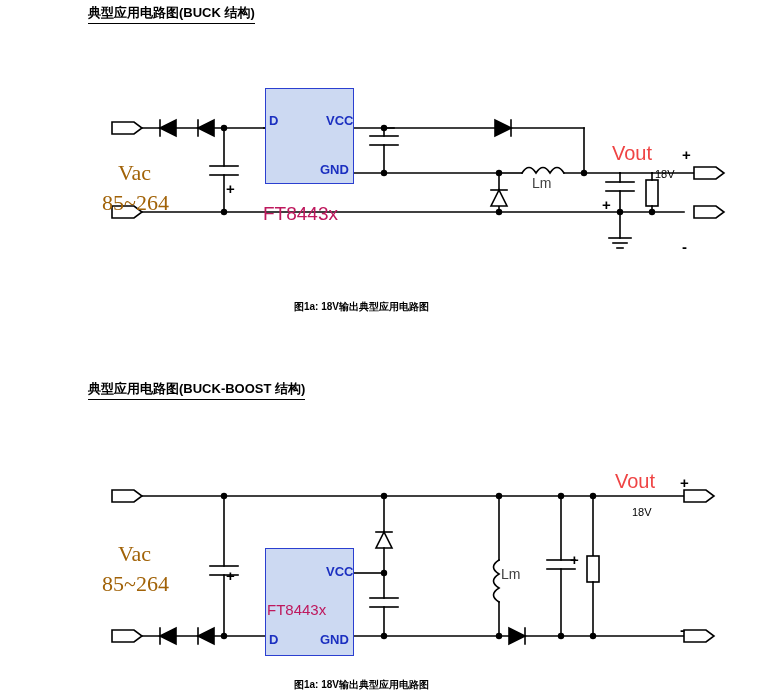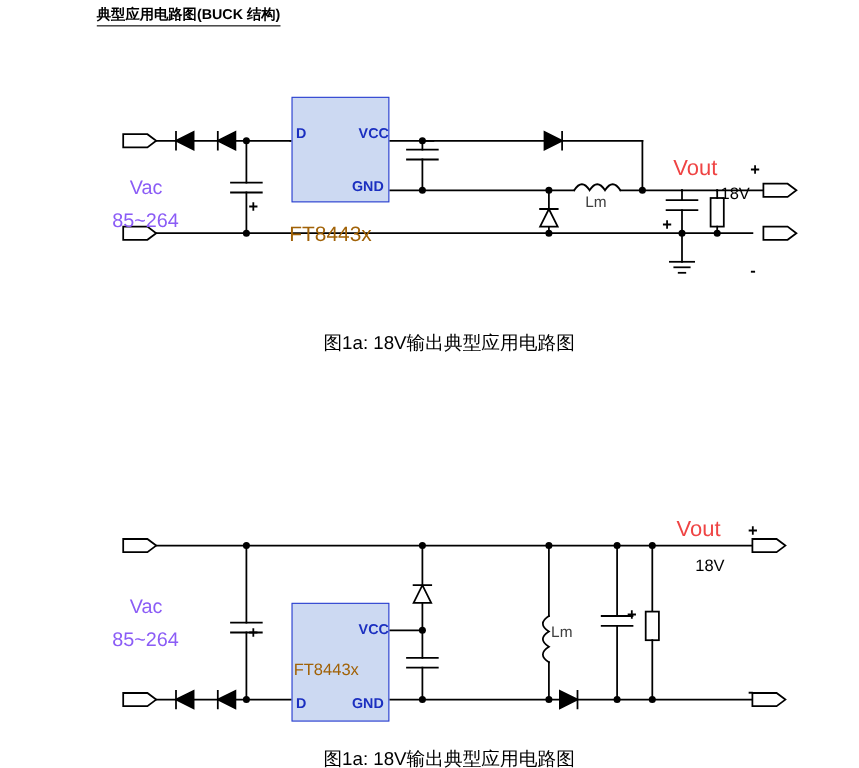--- a/index.html
+++ b/index.html
@@ -27,51 +27,52 @@
     font-weight: bold;
     font-size: 13px;
     letter-spacing: 0px;
     border-bottom: 1px solid #000;
     padding-bottom: 1px;
     white-space: nowrap;
   }
   .caption {
     position: absolute;
     font-family: "Liberation Sans", sans-serif;
-    font-weight: normal;
-    font-size: 17px;
+    font-weight: bold;
+    font-size: 10px;
     white-space: nowrap;
   }
   .diagram {
     position: absolute;
   }
   .lbl {
     position: absolute;
     white-space: nowrap;
     font-family: "Liberation Sans", sans-serif;
   }
   .lbl-vac {
-    font-size: 18px;
-    color: #8b5cf6;
+    font-size: 22px;
+    color: #a16207;
+    font-family: Liberation Serif, serif;
   }
   .lbl-chip {
     font-size: 19px;
-    color: #a16207;
+    color: #be185d;
   }
   .lbl-pin {
     font-size: 13px;
     font-weight: bold;
     color: #1b2fc0;
   }
   .lbl-vout {
     font-size: 20px;
     color: #ef4444;
   }
   .lbl-small {
-    font-size: 15px;
+    font-size: 11px;
     color: #000;
   }
   .lbl-lm {
     font-size: 14px;
     color: #404040;
   }
   .lbl-sign {
     font-size: 15px;
     color: #000;
     font-weight: bold;
@@ -184,20 +185,21 @@
   <div class="lbl lbl-sign" style="left:222px; top:180px;">+</div>
   <div class="lbl lbl-lm" style="left:528px; top:175px;">Lm</div>
   <div class="lbl lbl-sign" style="left:598px; top:196px;">+</div>
   <div class="lbl lbl-vout" style="left:608px; top:142px;">Vout</div>
   <div class="lbl lbl-small" style="left:651px; top:168px;">18V</div>
   <div class="lbl lbl-sign" style="left:678px; top:146px;">+</div>
   <div class="lbl lbl-sign" style="left:678px; top:238px;">-</div>
 
   <div class="caption" style="left:290px; top:300px;">图1a: 18V输出典型应用电路图</div>
 
+  <div class="section-title" style="left:84px; top:380px;">典型应用电路图(BUCK-BOOST 结构)</div>
 
   <svg class="diagram" style="left:60px; top:448px;" width="680" height="220" viewBox="0 0 680 220">
     <g stroke="#000" stroke-width="1.6" fill="none" stroke-linecap="square">
 
       <path d="M48 42 L70 42 L78 48 L70 54 L48 54 Z" fill="#fff"></path>
       <line x1="78" y1="48" x2="320" y2="48"></line>
       <circle cx="160" cy="48" r="3.2" fill="#000" stroke="none"></circle>
 
       <line x1="160" y1="48" x2="160" y2="118"></line>
       <line x1="146" y1="118" x2="174" y2="118"></line>

